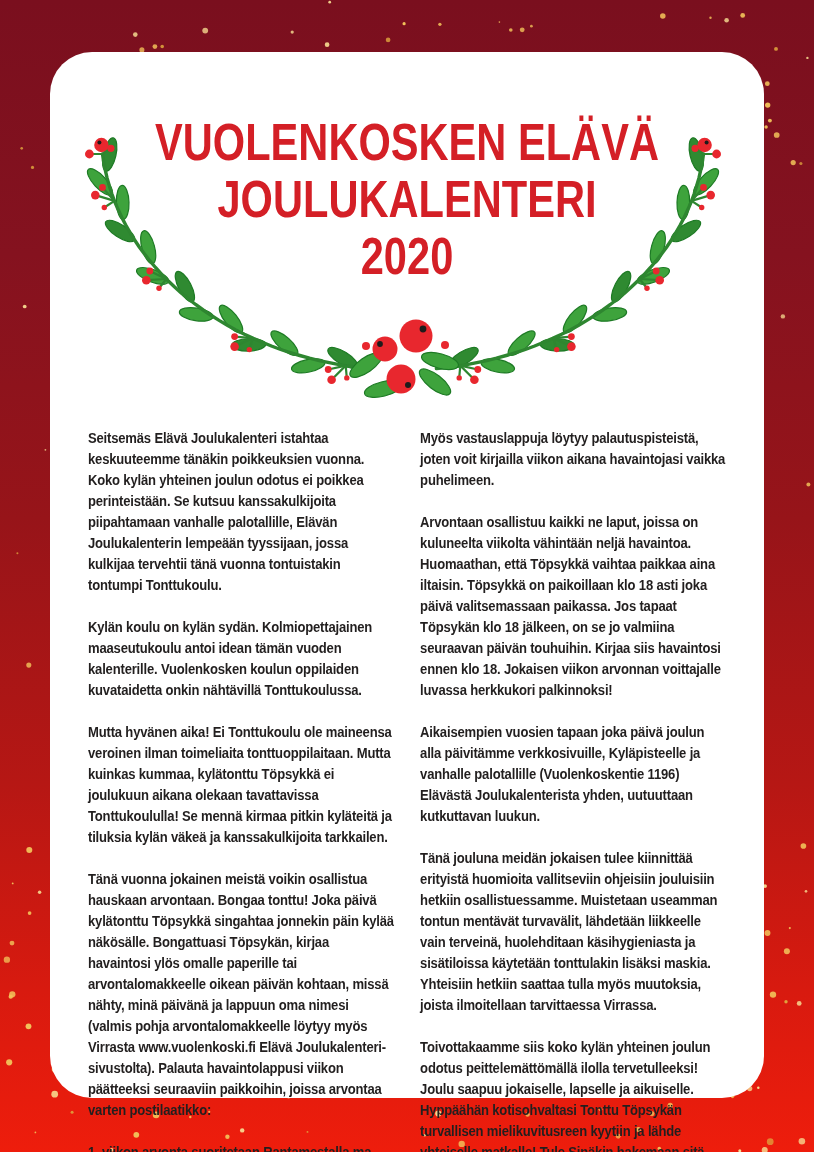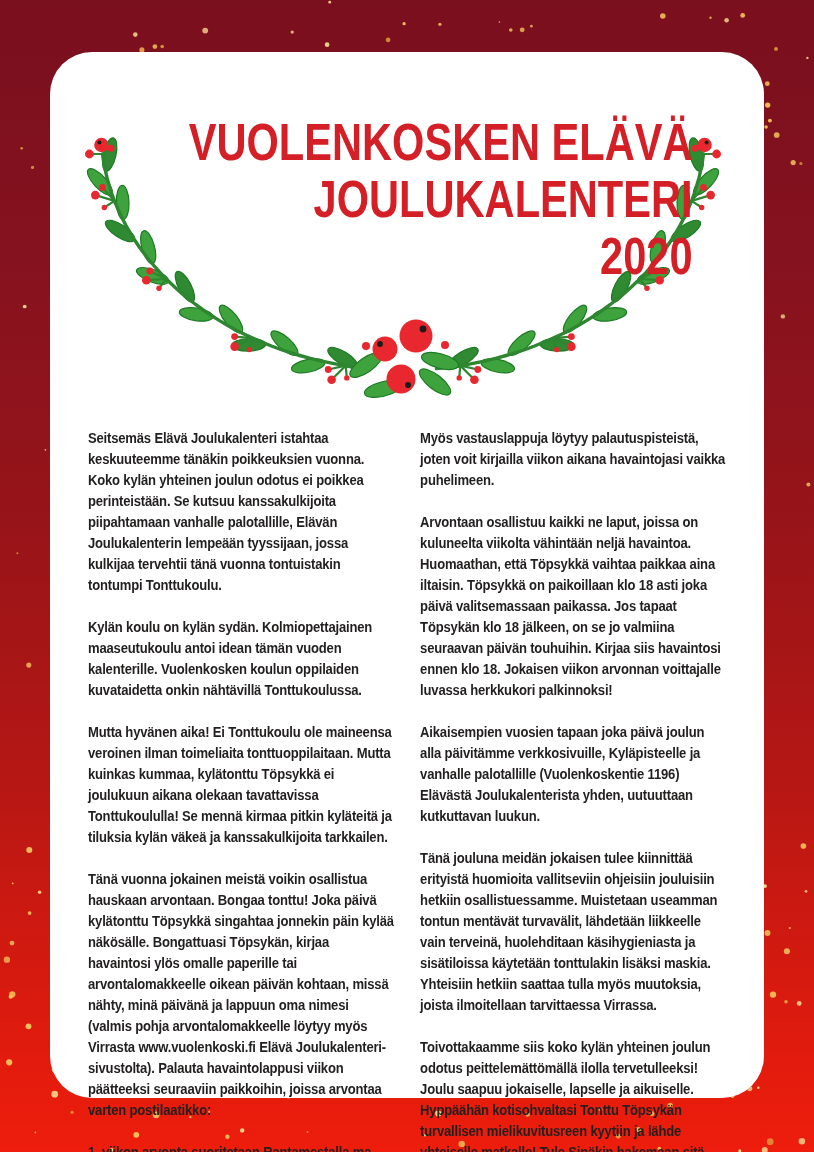--- a/index.html
+++ b/index.html
@@ -7,21 +7,21 @@
     position:relative; width:814px; height:1152px; overflow:hidden;
     background:linear-gradient(180deg,#7a0f1e 0%,#85121f 22%,#971419 45%,#b61714 68%,#d81a0f 86%,#ee1d0c 100%);
     font-family:"Liberation Sans","DejaVu Sans",sans-serif;
   }
   .bg-dots { position:absolute; left:0; top:0; width:814px; height:1152px; }
   .card {
     position:absolute; left:50px; top:52px; width:714px; height:1046px;
     background:#ffffff; border-radius:42px;
   }
   .wreath { position:absolute; left:33px; top:66px; width:644px; height:292px; }
-  .title { position:absolute; left:0; right:0; top:62px; text-align:right; font-weight:bold; }
+  .title { position:absolute; left:0; right:0; top:62px; text-align:center; font-weight:bold; }
   .title-line {
     font-size:52px; line-height:57px; white-space:nowrap;
     transform:scaleX(0.80); transform-origin:50% 50%;
   }
   .columns {
     position:absolute; left:38px; top:376px; width:710px;
     display:flex; gap:29px; transform:scaleX(0.9); transform-origin:0 0;
   }
   .col { width:340px; }
   .col p {

